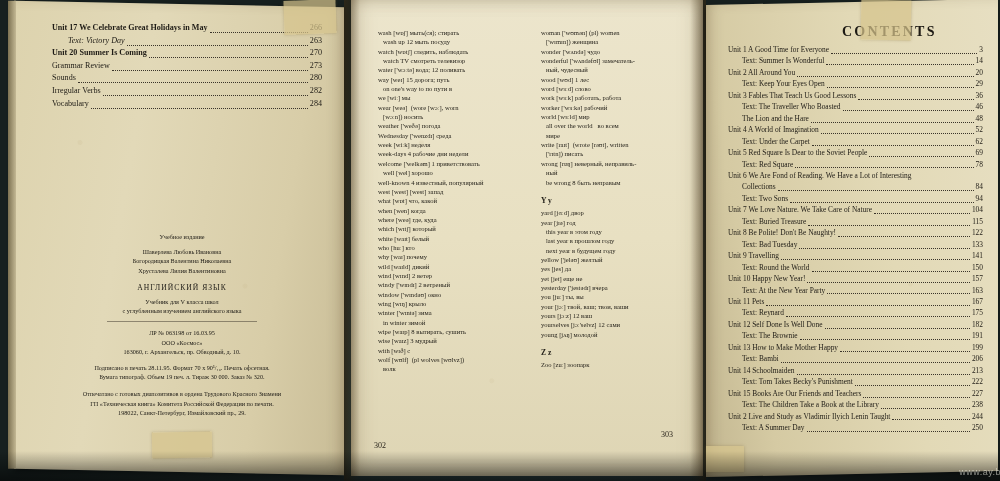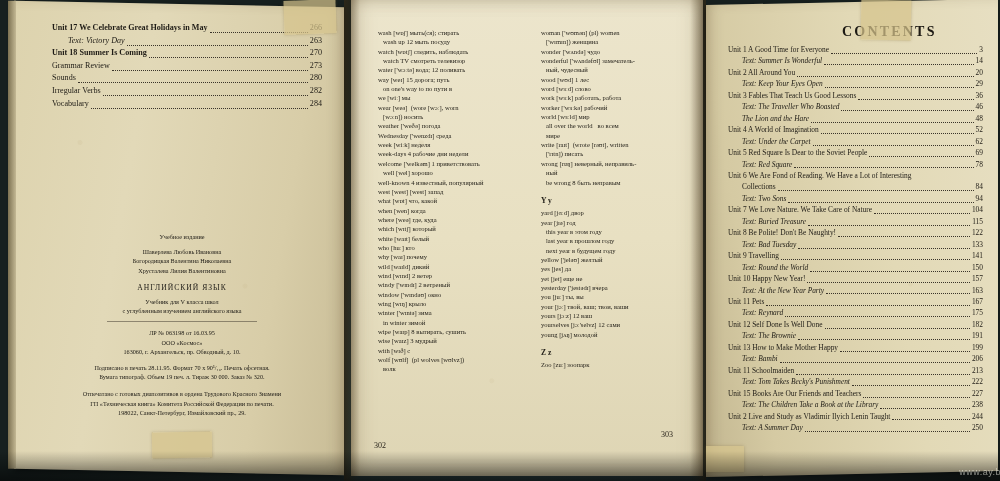--- a/index.html
+++ b/index.html
@@ -86,21 +86,21 @@
   .folio.l{left:368px;top:441px;}
   .folio.r{left:655px;top:430px;}
 
   
   .contents-title{position:absolute;left:836px;top:24px;font-size:14px;letter-spacing:2.2px;font-weight:bold;color:#1d1a14;}
   .contents{position:absolute;left:722px;top:44px;width:255px;font-size:7.4px;line-height:11.45px;color:#1e1b15;}
   .contents .row{display:flex;align-items:flex-end;white-space:nowrap;}
   .contents .lbl{flex:0 0 auto;}
   .contents .dots{flex:1 1 auto;overflow:hidden;margin:0 2px 1.5px 2px;border-bottom:1px dotted #3a342a;height:6px;}
   .contents .pg{flex:0 0 auto;}
-  .contents .ital{font-style:italic;}
+  .contents .ital{}
   .contents .ind{padding-left:14px;}
   .contents .cont2{padding-left:14px;}
 
   
   .imprint-wrap{position:absolute;left:40px;top:232px;width:272px;font-family:Liberation Serif, serif;}
   .rule{height:1px;background:#4a4336;margin:6px auto;width:150px;opacity:.55;}
 
   
   .wm{position:absolute;right:6px;bottom:4px;font-family:"Liberation Sans",sans-serif;
       font-size:9px;color:rgba(245,245,235,.55);letter-spacing:.5px;}
@@ -133,21 +133,21 @@
           <span class="lbl bold">Unit 17 We Celebrate Great Holidays in May</span>
           <span class="dots"></span>
           <span class="pg">266</span>
         </div>
         <div class="row">
           <span class="lbl ital ind">Text: Victory Day</span>
           <span class="dots"></span>
           <span class="pg">263</span>
         </div>
         <div class="row">
-          <span class="lbl bold">Unit 18 Summer Is Coming</span>
+          <span class="lbl bold">Unit 20 Summer Is Coming</span>
           <span class="dots"></span>
           <span class="pg">270</span>
         </div>
         <div class="row">
           <span class="lbl">Grammar Review</span>
           <span class="dots"></span>
           <span class="pg">273</span>
         </div>
         <div class="row">
           <span class="lbl">Sounds</span>
@@ -414,21 +414,21 @@
           <span class="lbl">Unit 13 How to Make Mother Happy</span>
           <span class="dots"></span>
           <span class="pg">199</span>
         </div>
         <div class="row">
           <span class="lbl ital ind">Text: Bambi</span>
           <span class="dots"></span>
           <span class="pg">206</span>
         </div>
         <div class="row">
-          <span class="lbl">Unit 11 Schoolmaiden</span>
+          <span class="lbl">Unit 14 Schoolmaiden</span>
           <span class="dots"></span>
           <span class="pg">213</span>
         </div>
         <div class="row">
           <span class="lbl ital ind">Text: Tom Takes Becky's Punishment</span>
           <span class="dots"></span>
           <span class="pg">222</span>
         </div>
         <div class="row">
           <span class="lbl">Unit 15 Books Are Our Friends and Teachers</span>

